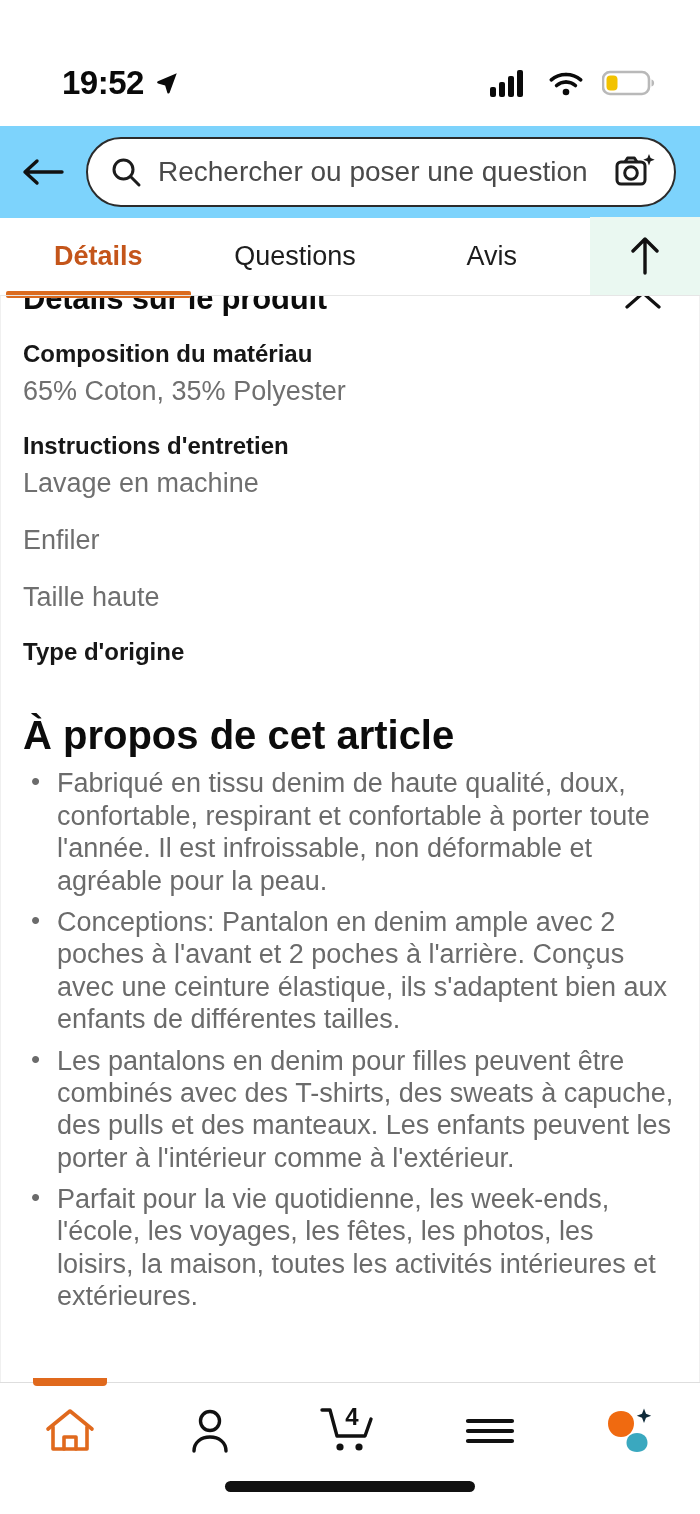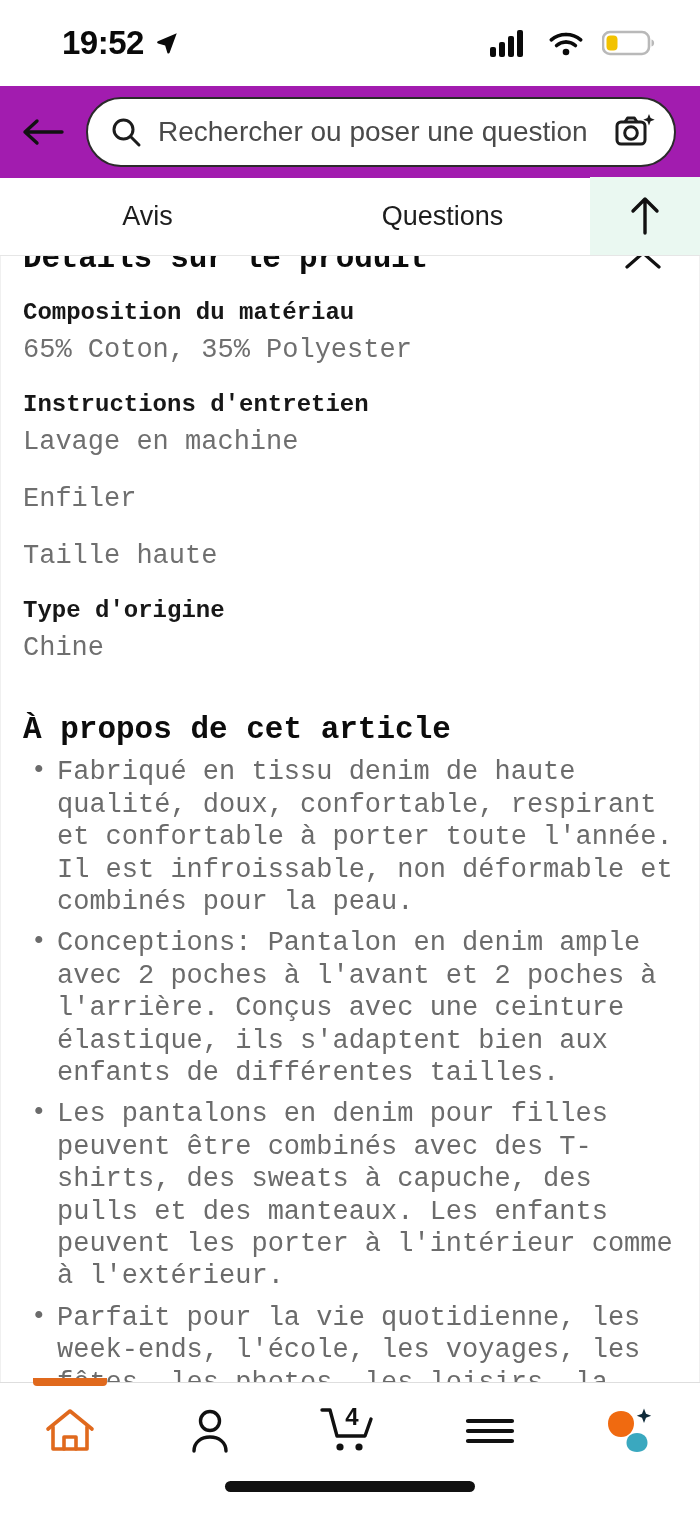--- a/index.html
+++ b/index.html
@@ -16,35 +16,36 @@
     display: flex; flex-direction: column;
   }
 
   
   .statusbar {
     height: 86px;
     flex: 0 0 86px;
     display: flex; align-items: center; justify-content: space-between;
     padding: 0 44px 0 62px;
     background: #fff;
+    margin-top: 40px;
   }
   .sb-left { display: flex; align-items: center; gap: 10px; }
   .sb-time {
     font-size: 33px; font-weight: 700; color: #0a0a0a;
     letter-spacing: -0.5px;
   }
   .sb-loc { display: block; }
   .sb-right { display: flex; align-items: center; gap: 17px; }
 
   
   .searchrow {
     height: 92px; flex: 0 0 92px;
     display: flex; align-items: center;
     padding: 0 24px 0 12px;
-    gap: 12px; background: #a21caf;
+    gap: 12px; background: #7dd3fc;
   }
   .backbtn {
     width: 62px; height: 62px;
     display: flex; align-items: center; justify-content: center;
     flex: 0 0 62px;
   }
   .searchbox {
     flex: 1 1 auto; height: 70px;
     border: 2.5px solid #2b2b2b;
     border-radius: 38px;
@@ -98,21 +99,21 @@
 
   
   .content {
     flex: 1 1 auto;
     position: relative;
     overflow: hidden;
     background: #fff;
     border-left: 1px solid #f0f0f0;
     border-right: 1px solid #f0f0f0;
   }
-  .inner { padding: 0 22px; margin-top: -22px; font-family: Liberation Mono, monospace; }
+  .inner { padding: 0 22px; margin-top: -22px; }
 
   .sect-head {
     display: flex; align-items: flex-start; justify-content: space-between;
     padding-top: 8px;
   }
   .sect-title {
     font-size: 31px; font-weight: 700; color: #0c0c0c;
     letter-spacing: -0.2px;
   }
   .chev { padding: 6px 14px 0 0; }
@@ -122,21 +123,21 @@
   .spec-label {
     font-size: 24px; font-weight: 700; color: #171717;
     line-height: 1.25;
   }
   .spec-value {
     font-size: 27px; color: #6f6f6f; line-height: 1.3;
     margin-top: 5px;
   }
 
   .about-title {
-    font-size: 31px; font-weight: 700; color: #0c0c0c;
+    font-size: 40px; font-weight: 700; color: #0c0c0c;
     margin-top: 46px; margin-bottom: 4px;
   }
   .bullets { list-style: none; }
   .bullets li {
     position: relative;
     padding-left: 34px;
     font-size: 27px;
     line-height: 1.2;
     color: #6b6b6b;
     margin-top: 9px;
@@ -238,25 +239,28 @@
           <circle cx="17" cy="22" r="6.3" fill="none" stroke="#1c1c1c" stroke-width="3"></circle>
           <path d="M11 11l2.6-4h6.8l2.6 4" fill="none" stroke="#1c1c1c" stroke-width="3" stroke-linejoin="round"></path>
           <path d="M35 3l1.6 4.1L40.7 8.7l-4.1 1.6L35 14.4l-1.6-4.1-4.1-1.6 4.1-1.6z" fill="#1c1c1c"></path>
         </svg>
       </span>
     </div>
   </div>
 
   <div class="tabwrap">
     <div class="tabs">
+      <div class="tab active">
+        <span>Détails</span>
+      </div>
+      <div class="tab">
+        <span>Questions</span>
+      </div>
       <div class="tab">
         <span>Avis</span>
-      </div>
-      <div class="tab">
-        <span>Questions</span>
       </div>
     </div>
     <div class="toTop">
       <span>
         <svg width="36" height="42" viewBox="0 0 36 42">
           <path d="M18 38V5M6 16 18 4l12 12" stroke="#111" stroke-width="3.4" fill="none" stroke-linecap="round" stroke-linejoin="round"></path>
         </svg>
       </span>
     </div>
     <div class="tabshadow"></div>
@@ -285,26 +289,25 @@
         <div class="spec-value">Lavage en machine</div>
       </div>
       <div class="spec">
         <div class="spec-value">Enfiler</div>
       </div>
       <div class="spec">
         <div class="spec-value">Taille haute</div>
       </div>
       <div class="spec">
         <div class="spec-label">Type d'origine</div>
-        <div class="spec-value">Chine</div>
       </div>
 
       <div class="about-title">À propos de cet article</div>
       <ul class="bullets">
-        <li>Fabriqué en tissu denim de haute qualité, doux, confortable, respirant et confortable à porter toute l'année. Il est infroissable, non déformable et combinés pour la peau.</li>
+        <li>Fabriqué en tissu denim de haute qualité, doux, confortable, respirant et confortable à porter toute l'année. Il est infroissable, non déformable et agréable pour la peau.</li>
         <li>Conceptions: Pantalon en denim ample avec 2 poches à l'avant et 2 poches à l'arrière. Conçus avec une ceinture élastique, ils s'adaptent bien aux enfants de différentes tailles.</li>
         <li>Les pantalons en denim pour filles peuvent être combinés avec des T-shirts, des sweats à capuche, des pulls et des manteaux. Les enfants peuvent les porter à l'intérieur comme à l'extérieur.</li>
         <li>Parfait pour la vie quotidienne, les week-ends, l'école, les voyages, les fêtes, les photos, les loisirs, la maison, toutes les activités intérieures et extérieures.</li>
 
       </ul>
     </div>
   </div>
 
   <div class="bottomnav">
 

